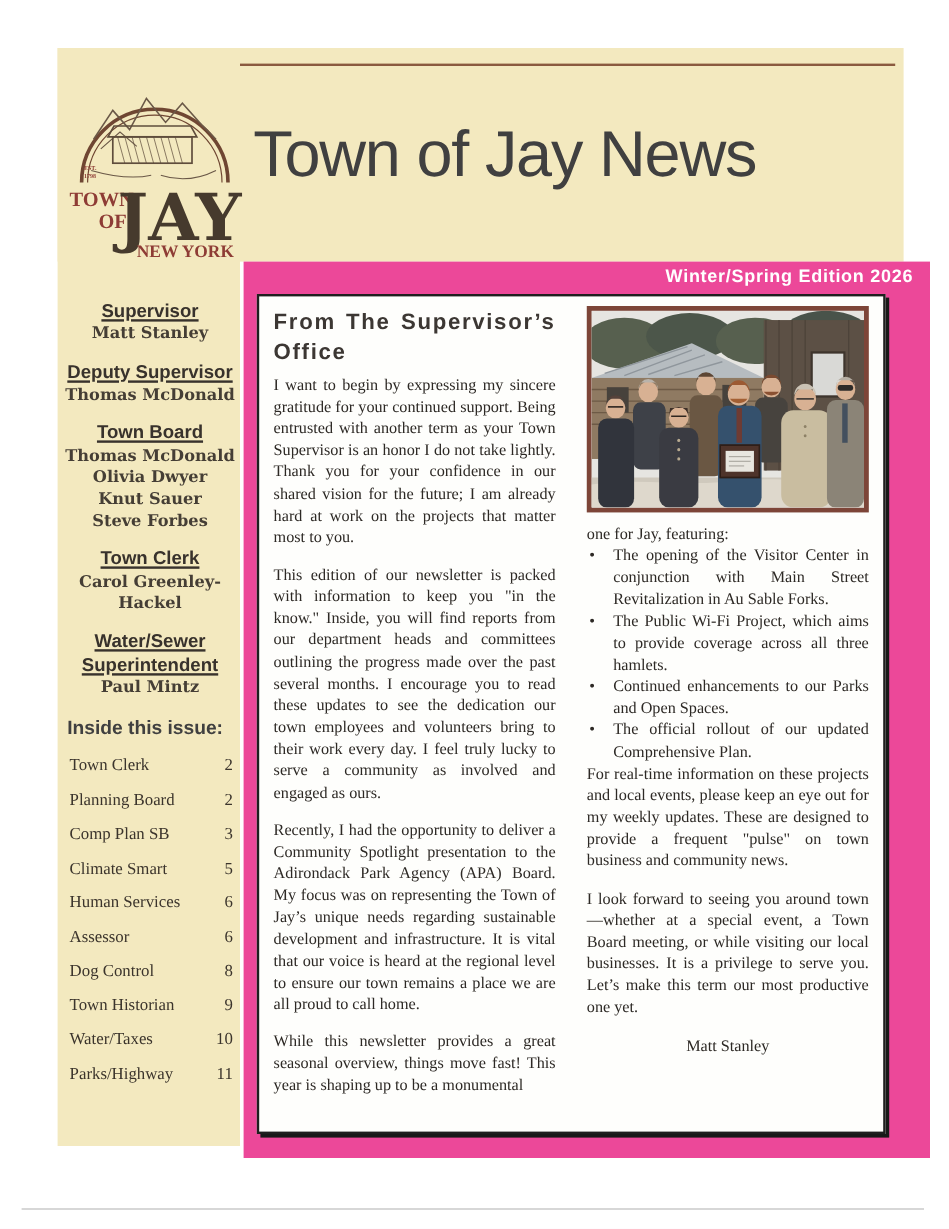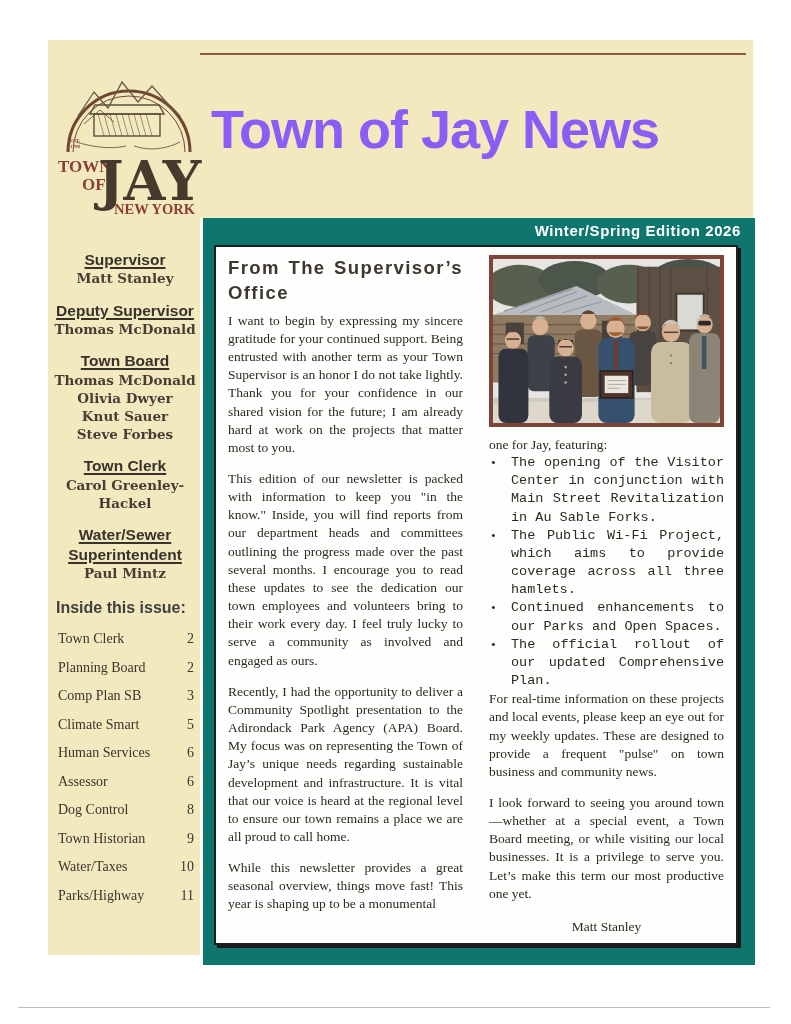--- a/index.html
+++ b/index.html
@@ -6,41 +6,41 @@
   .page{position:relative;width:791px;height:1024px;background:#ffffff;overflow:hidden;
         font-family:"Liberation Serif",serif;}
   
   .cream-top{position:absolute;left:48px;top:40px;width:705px;height:178px;background:#f3e9bf;}
   .cream-side{position:absolute;left:48px;top:40px;width:152px;height:915px;background:#f3e9bf;}
   .top-rule{position:absolute;left:200px;top:53px;width:546px;height:2px;background:#8a5a3f;}
   
   .logo{position:absolute;left:56px;top:50px;width:146px;height:168px;}
   
   .masthead-title{position:absolute;left:211px;top:98px;width:540px;
-    font-family:"Liberation Sans",sans-serif;font-weight:700;font-size:54px;
-    letter-spacing:-1px;color:#8b5cf6;}
-  
-  .frame{position:absolute;left:203px;top:218px;width:552px;height:747px;background:#0f766e;}
+    font-family:"Liberation Sans",sans-serif;font-weight:400;font-size:54px;
+    letter-spacing:-1px;color:#404040;}
+  
+  .frame{position:absolute;left:203px;top:218px;width:552px;height:747px;background:#ec4899;padding-left:20px;}
   .edition{position:absolute;top:4px;right:14px;color:#ffffff;
     font-family:"Liberation Sans",sans-serif;font-weight:bold;font-size:15px;letter-spacing:.6px;}
   .content{position:absolute;left:11px;top:27px;width:524px;height:700px;background:#fefefc;
     border:2px solid #1f1f1f;box-shadow:3px 3px 0 #191919;box-sizing:border-box;
     padding:7px 12px 6px 12px;}
   .article-heading{font-family:"Liberation Sans",sans-serif;font-weight:bold;font-size:18.5px;
     letter-spacing:1.4px;color:#3c3733;margin:2px 0 6px 0;}
   .cols{display:flex;gap:26px;}
   .col{flex:1;min-width:0;color:#2d2925;font-size:13.5px;line-height:1.345;text-align:justify;}
   .body-p{margin:0 0 13px 0;}
   .body-p:last-child{margin-bottom:0;}
   .photo-frame{border:4px solid #7d4538;height:164px;margin:1px 0 9px 0;background:#e6e5e1;}
   .photo-frame svg{display:block;width:100%;height:100%;}
   .continuation{margin:0;}
   .bullet{display:flex;margin:0;}
   .dot{width:20px;flex:0 0 20px;text-align:left;padding-left:2px;}
-  .bullet-text{flex:1;text-align:justify;font-family:Liberation Mono, monospace;}
+  .bullet-text{flex:1;text-align:justify;}
   .after-bullets{}
   .signature{text-align:center;margin-top:15px;}
   
   .sidebar{position:absolute;left:52px;top:250px;width:146px;text-align:center;color:#3a342e;}
   .side-section{margin-bottom:13px;}
   .side-heading{font-family:"Liberation Sans",sans-serif;font-weight:bold;font-size:15.5px;
     text-decoration:underline;text-decoration-thickness:2px;text-underline-offset:2px;
     color:#38322c;line-height:1.25;}
   .side-name{font-family:"DejaVu Serif",serif;font-weight:bold;font-size:13.5px;
     color:#453e35;line-height:1.35;}

